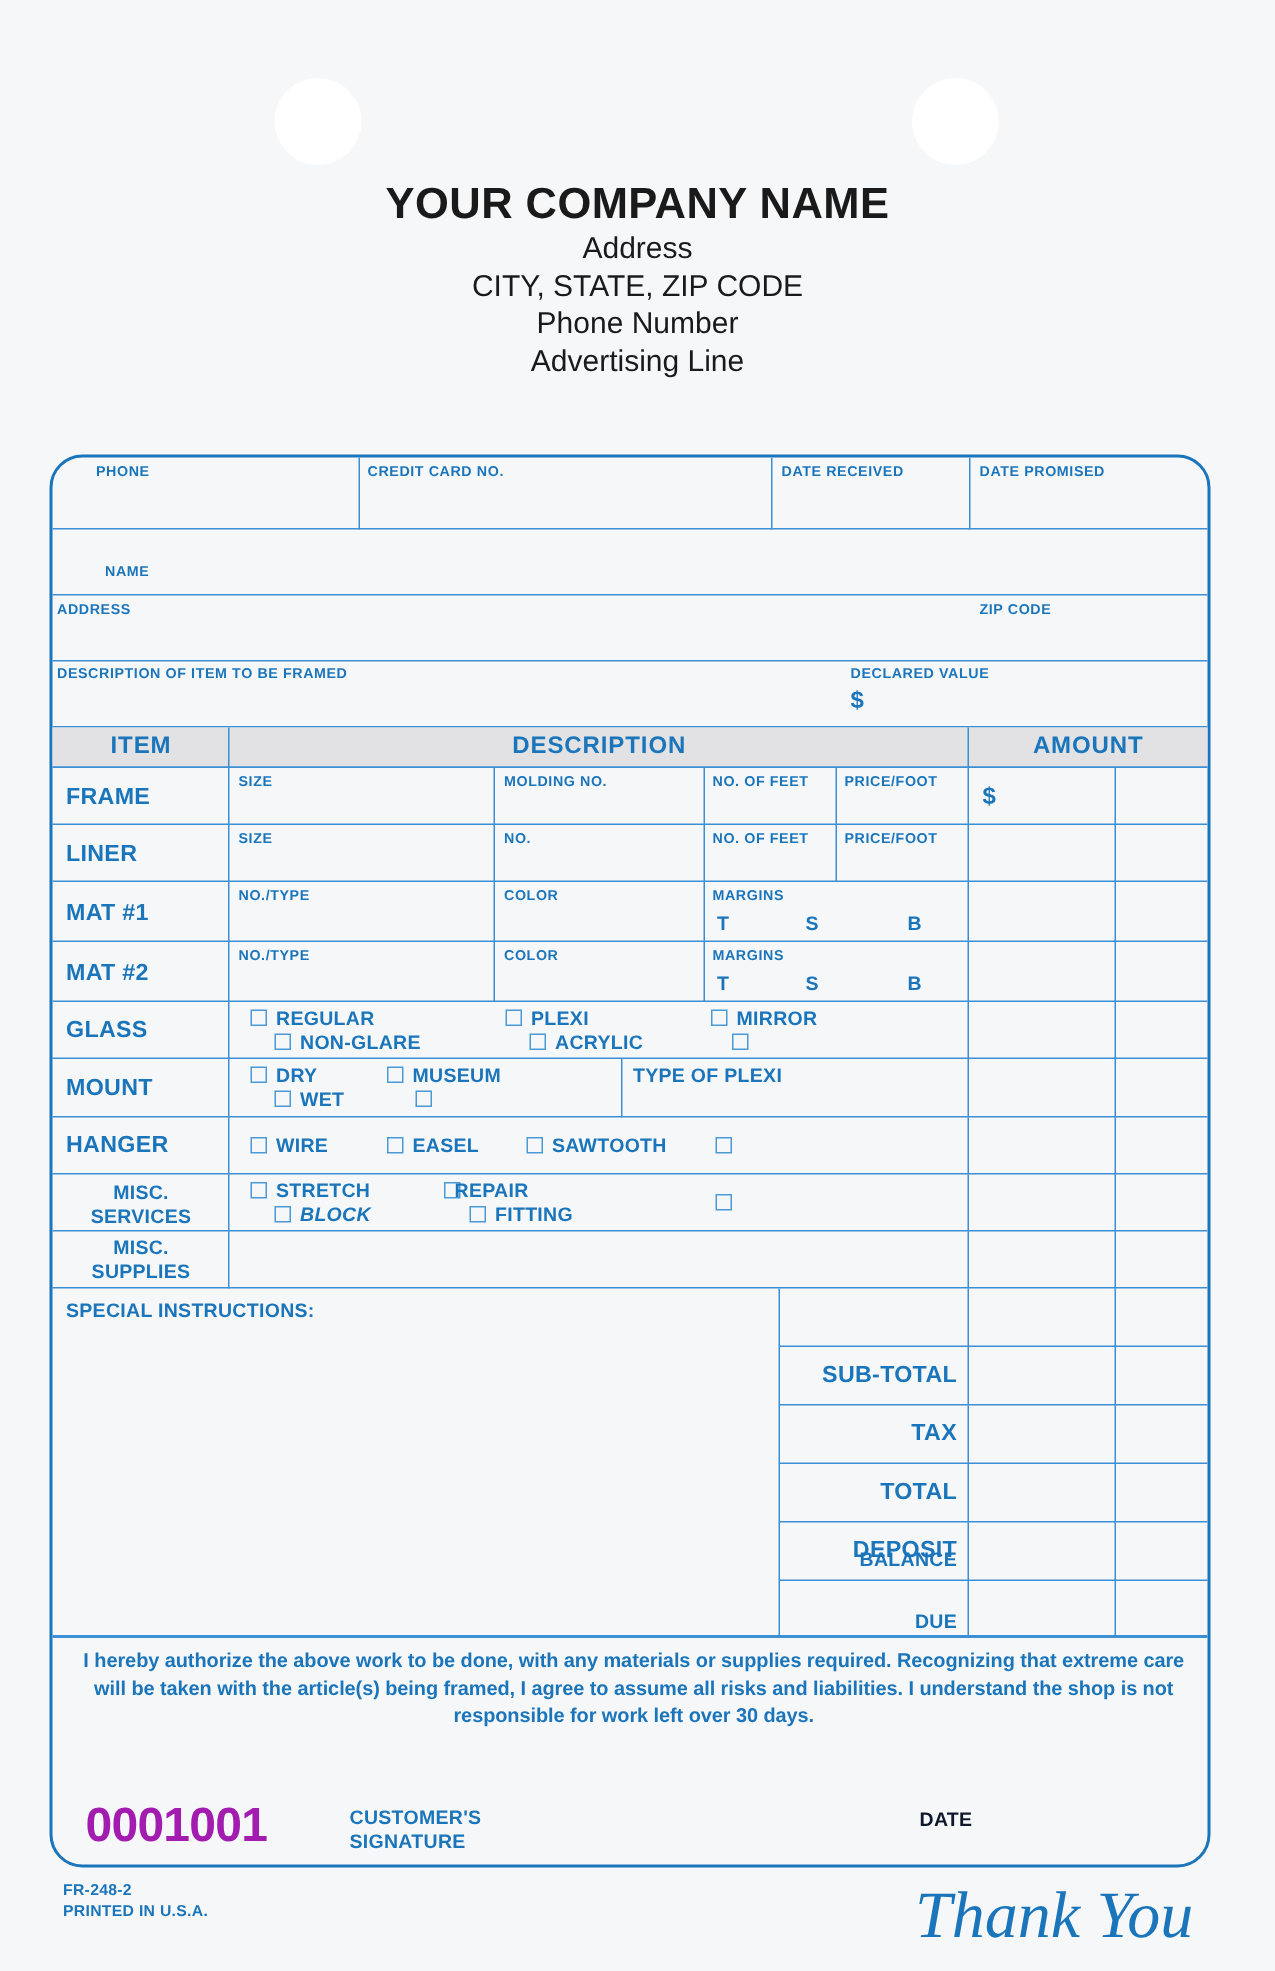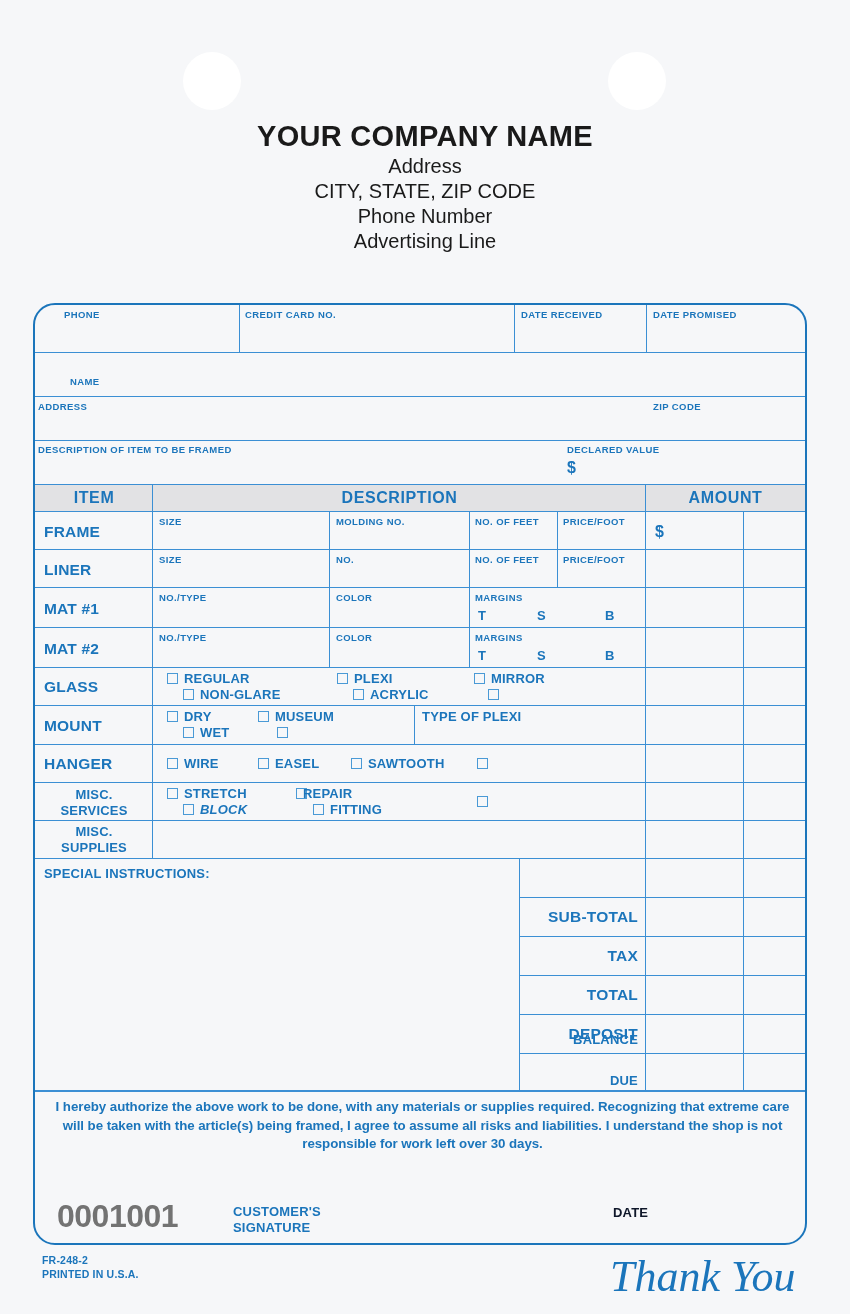--- a/index.html
+++ b/index.html
@@ -140,21 +140,21 @@
     text-align: center;
   }
 
   
   .serial {
     position: absolute;
     left: 57px;
     top: 1198px;
     font-size: 32px;
     font-weight: bold;
-    color: #737373;
+    color: #a21caf;
     letter-spacing: -0.5px;
   }
   .sig-label {
     position: absolute;
     left: 233px;
     top: 1204px;
     font-size: 13px;
     font-weight: bold;
     line-height: 16px;
     color: #1b75bb;

